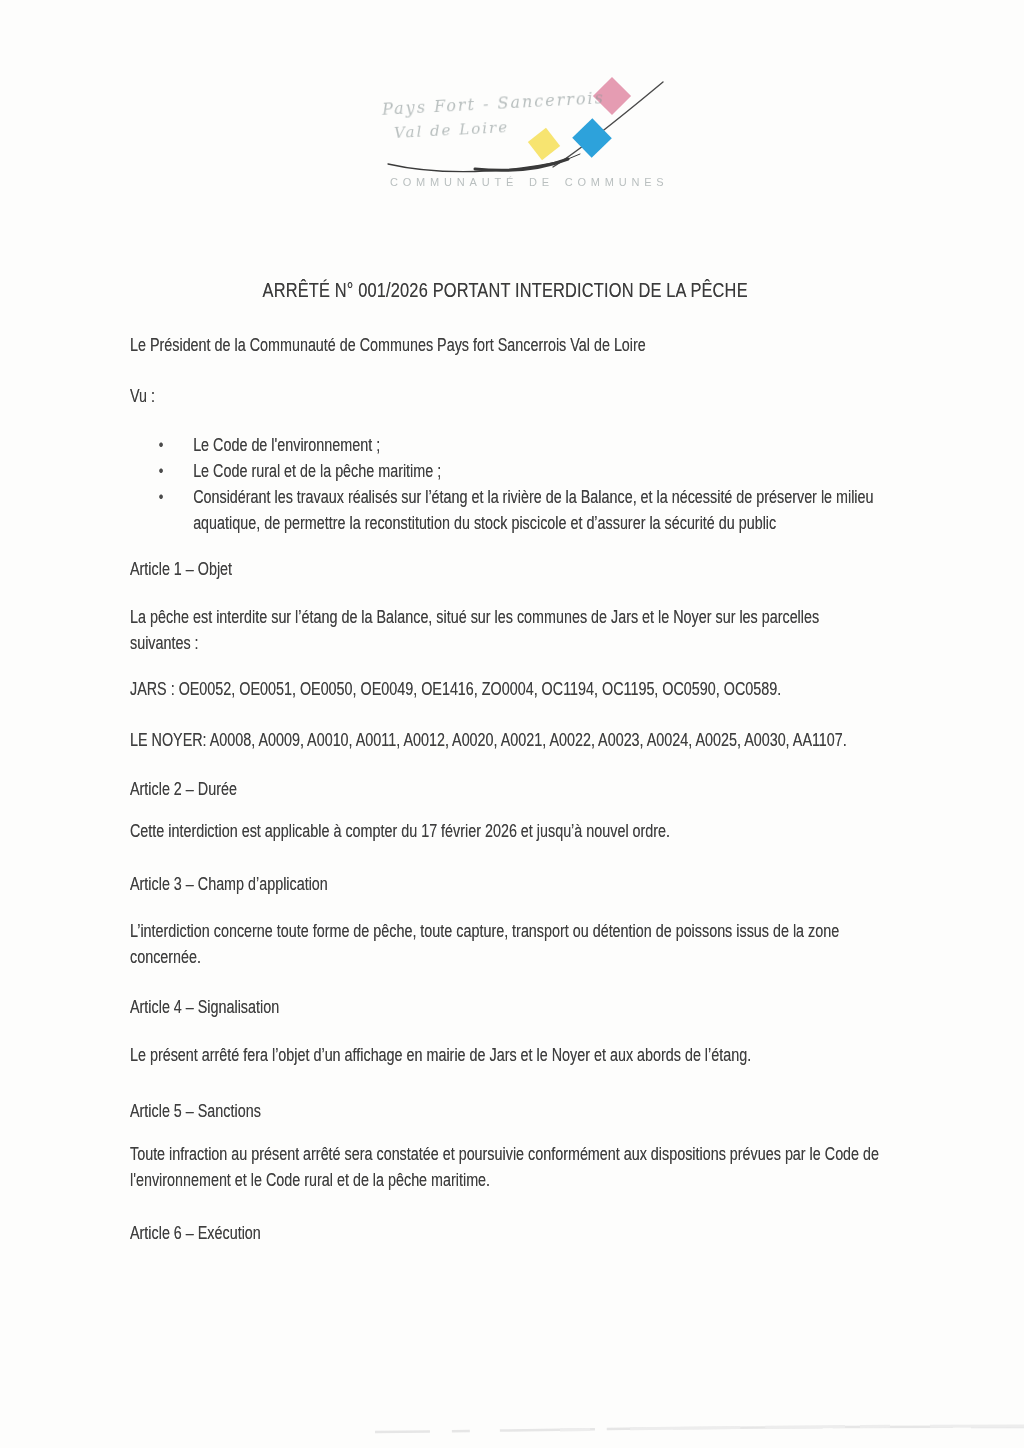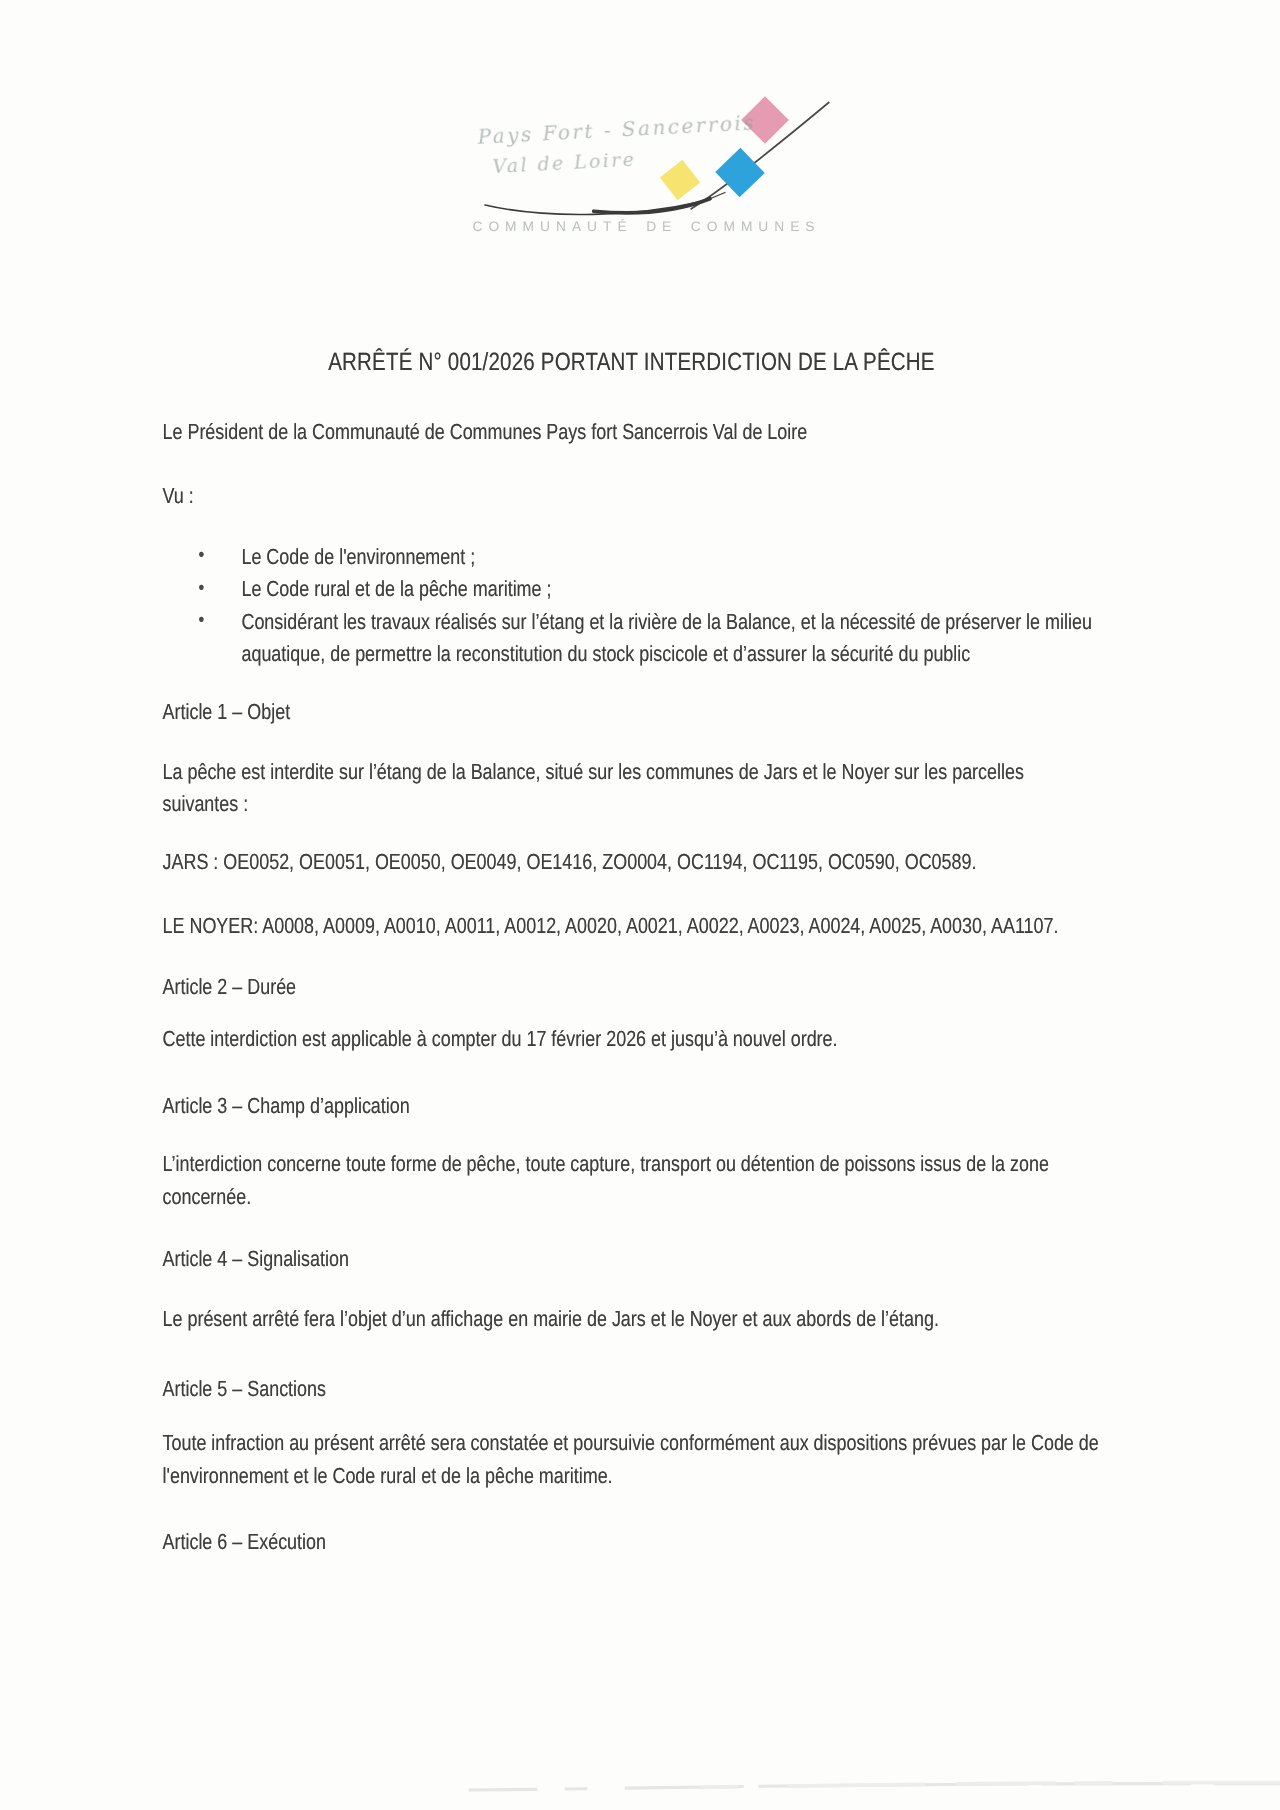--- a/index.html
+++ b/index.html
@@ -27,21 +27,21 @@
     color: #8d9898;
     opacity: 0.62;
     letter-spacing: 2px;
     white-space: nowrap;
     transform: rotate(-3deg);
     filter: blur(0.3px);
   }
   .logo-script.l1 { left: 12px; top: 24px; font-size: 16px; }
   .logo-script.l2 { left: 24px; top: 51px; font-size: 15px; }
   .logo-org {
-    position: absolute; left: 8px; top: 106px;
+    position: absolute; left: 20px; top: 106px;
     font-size: 11px;
     color: #b9bfbf;
     letter-spacing: 4.8px;
     word-spacing: 3px;
     white-space: nowrap;
     filter: blur(0.2px);
   }
 
   
   .doc {

